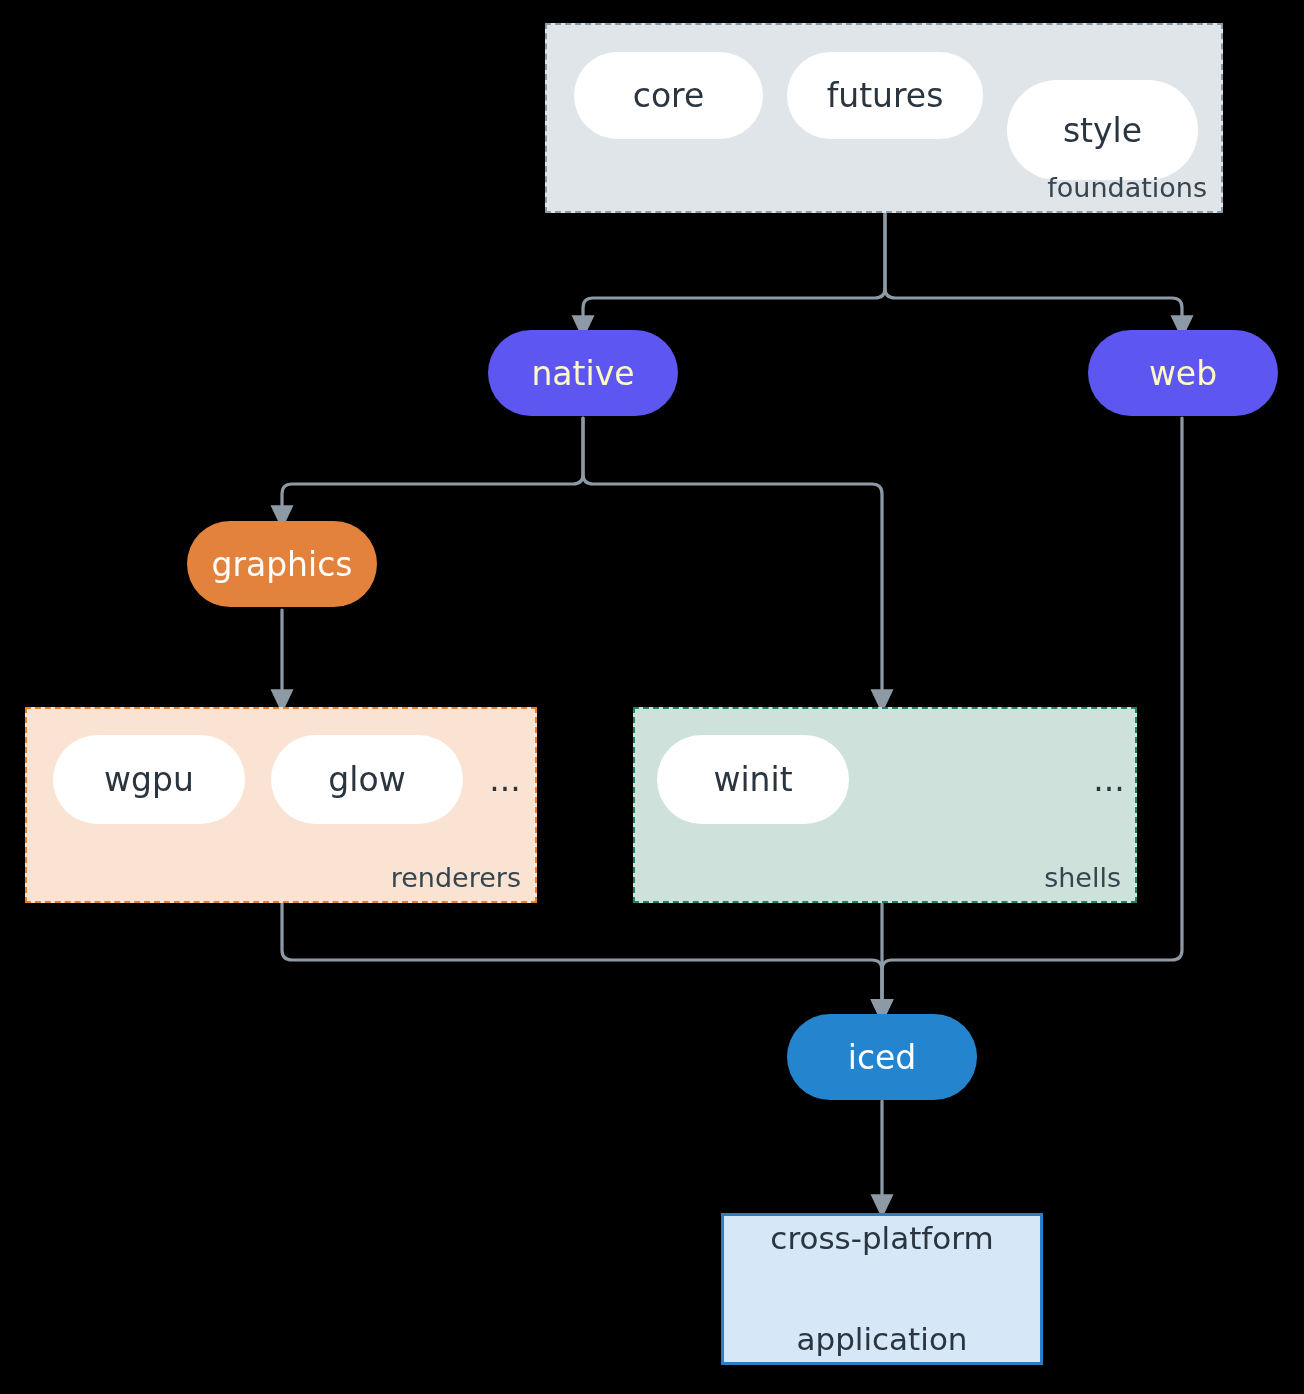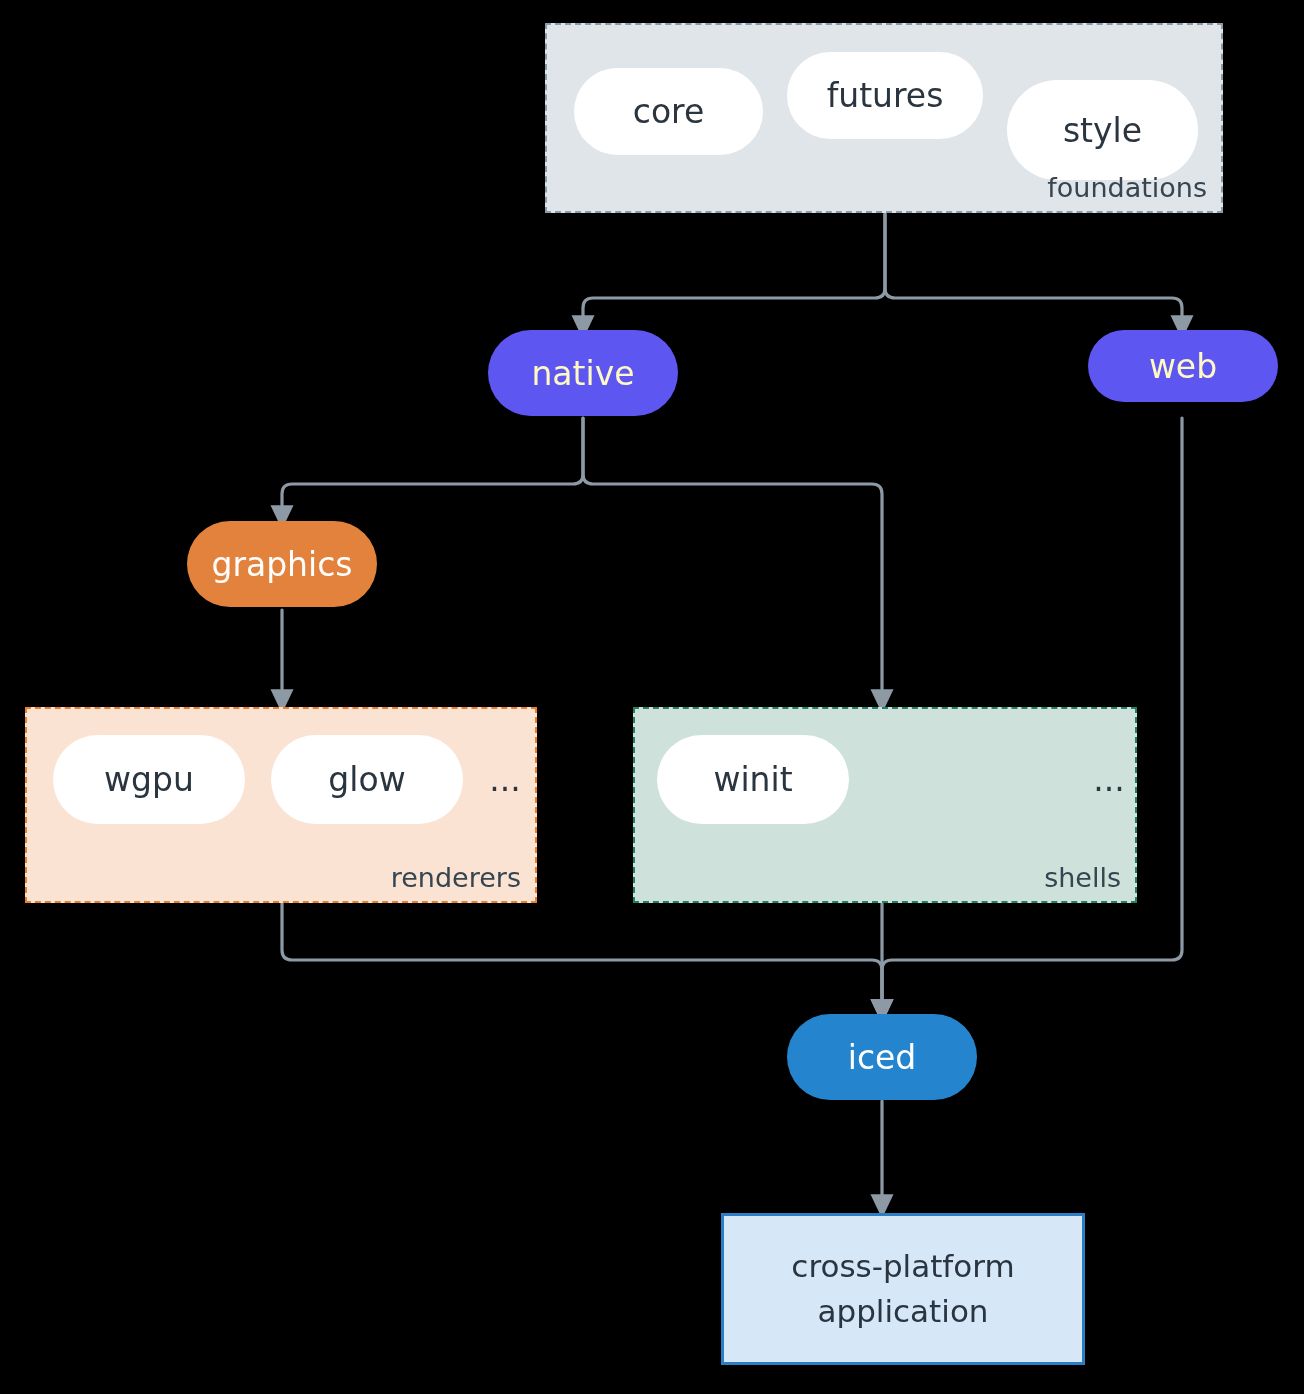--- a/index.html
+++ b/index.html
@@ -133,37 +133,37 @@
 
       <path d="M282,903 L282,950 Q282,960 292,960 L872,960 Q882,960 882,970 L882,1012" marker-end="url(#arrow)"></path>
       <path d="M882,903 L882,1012" marker-end="url(#arrow)"></path>
       <path d="M1182,418 L1182,950 Q1182,960 1172,960 L892,960 Q882,960 882,970 L882,1012" marker-end="url(#arrow)"></path>
 
       <path d="M882,1101 L882,1207" marker-end="url(#arrow)"></path>
     </g>
   </svg>
 
   <div class="cluster cluster-foundations">
-    <div class="pill pill-white" style="left:27px; top:27px; width:189px; height:87px;margin-top:16px;">
+    <div class="pill pill-white" style="left:27px; top:27px; width:189px; height:87px;">
       <span>core</span>
     </div>
     <div class="pill pill-white" style="left:240px; top:27px; width:196px; height:87px;">
       <span>futures</span>
     </div>
     <div class="pill pill-white" style="left:460px; top:27px; width:191px; height:100px;margin-top:28px;">
       <span>style</span>
     </div>
     <div class="cluster-label">foundations</div>
   </div>
 
   <div class="pill pill-purple" style="left:488px; top:330px; width:190px; height:86px;">
     <span>native</span>
   </div>
 
-  <div class="pill pill-purple" style="left:1088px; top:330px; width:190px; height:72px;">
+  <div class="pill pill-purple" style="left:1088px; top:330px; width:190px; height:86px;">
     <span>web</span>
   </div>
 
   <div class="pill pill-orange" style="left:187px; top:521px; width:190px; height:86px;">
     <span>graphics</span>
   </div>
 
   <div class="cluster cluster-renderers">
     <div class="pill pill-white" style="left:26px; top:26px; width:192px; height:89px;">
       <span>wgpu</span>
@@ -184,18 +184,18 @@
     <div class="ellipsis" style="left:448px; top:26px; width:52px; height:89px;">
       <span>...</span>
     </div>
     <div class="cluster-label">shells</div>
   </div>
 
   <div class="pill pill-blue" style="left:787px; top:1014px; width:190px; height:86px;">
     <span>iced</span>
   </div>
 
-  <div class="app-box" style="left:721px; top:1213px; width:364px; height:152px;">
+  <div class="app-box" style="left:721px; top:1213px; width:322px; height:152px;justify-content:space-between;">
     <span>cross-platform</span>
     <span>application</span>
   </div>
 
 </div>
 
 </body></html>

